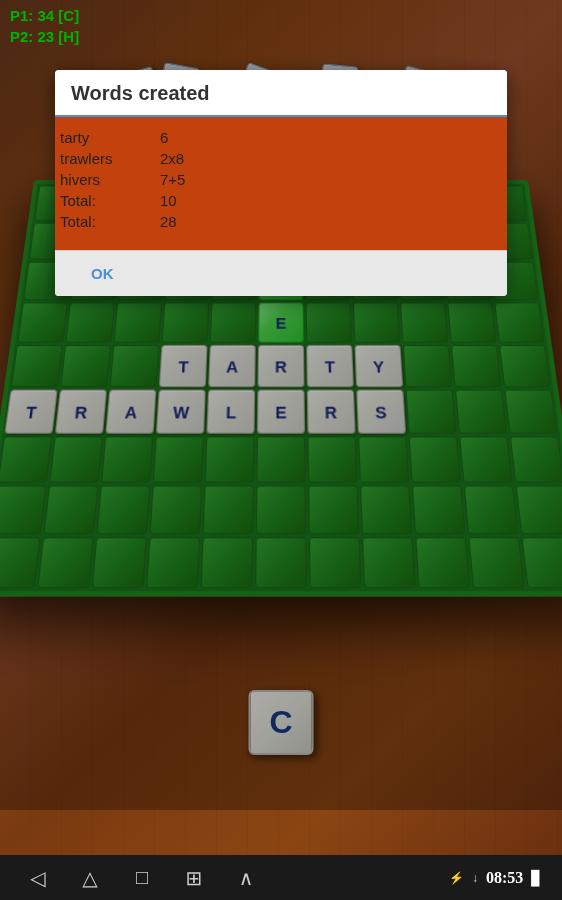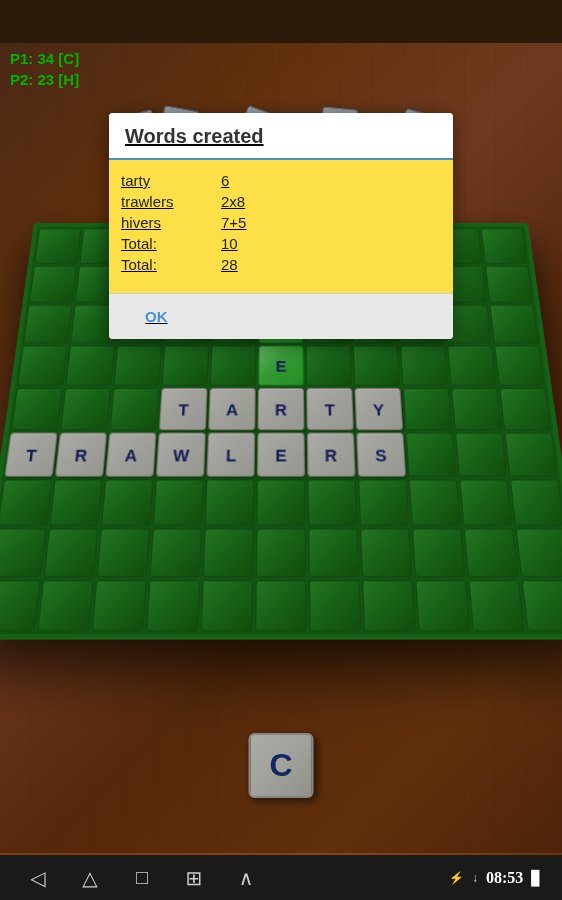--- a/index.html
+++ b/index.html
@@ -12,21 +12,20 @@
       position: relative;
     }
 
     
     .game-area {
       width: 562px;
       height: 855px;
       position: relative;
       background: linear-gradient(135deg, #6b3a1f 0%, #8b4513 20%, #a0522d 40%, #7a3a10 60%, #8b4513 80%, #6b3010 100%);
       overflow: hidden;
-      margin-top: 43px;
     }
 
     
     .game-area::before {
       content: '';
       position: absolute;
       top: 0; left: 0; right: 0; bottom: 0;
       background: repeating-linear-gradient(
         90deg,
         transparent 0px,
@@ -193,43 +192,42 @@
       bottom: 45px;
       background: rgba(0,0,0,0.3);
       z-index: 100;
       display: flex;
       align-items: flex-start;
       justify-content: center;
       padding-top: 70px;
     }
 
     .dialog-box {
-      width: 344px;
+      width: 452px;
       background: #f0f0f0;
       border-radius: 4px;
       overflow: hidden;
       box-shadow: 0 4px 20px rgba(0,0,0,0.5);
-      text-decoration: underline;
     }
 
     .dialog-title-bar {
       background: white;
       padding: 12px 16px 10px;
       border-bottom: 2px solid #4a90d9;
     }
 
     .dialog-title {
       font-size: 20px;
       font-weight: bold;
       color: #333;
     }
 
     .dialog-content {
-      background: #fde047;
-      padding: 12px 12px 16px;
+      background: #c2410c;
+      padding: 12px 5px 16px;
     }
 
     .word-entry {
       display: flex;
       justify-content: flex-start;
       margin-bottom: 4px;
       font-size: 14px;
       color: #222;
       gap: 20px;
     }

